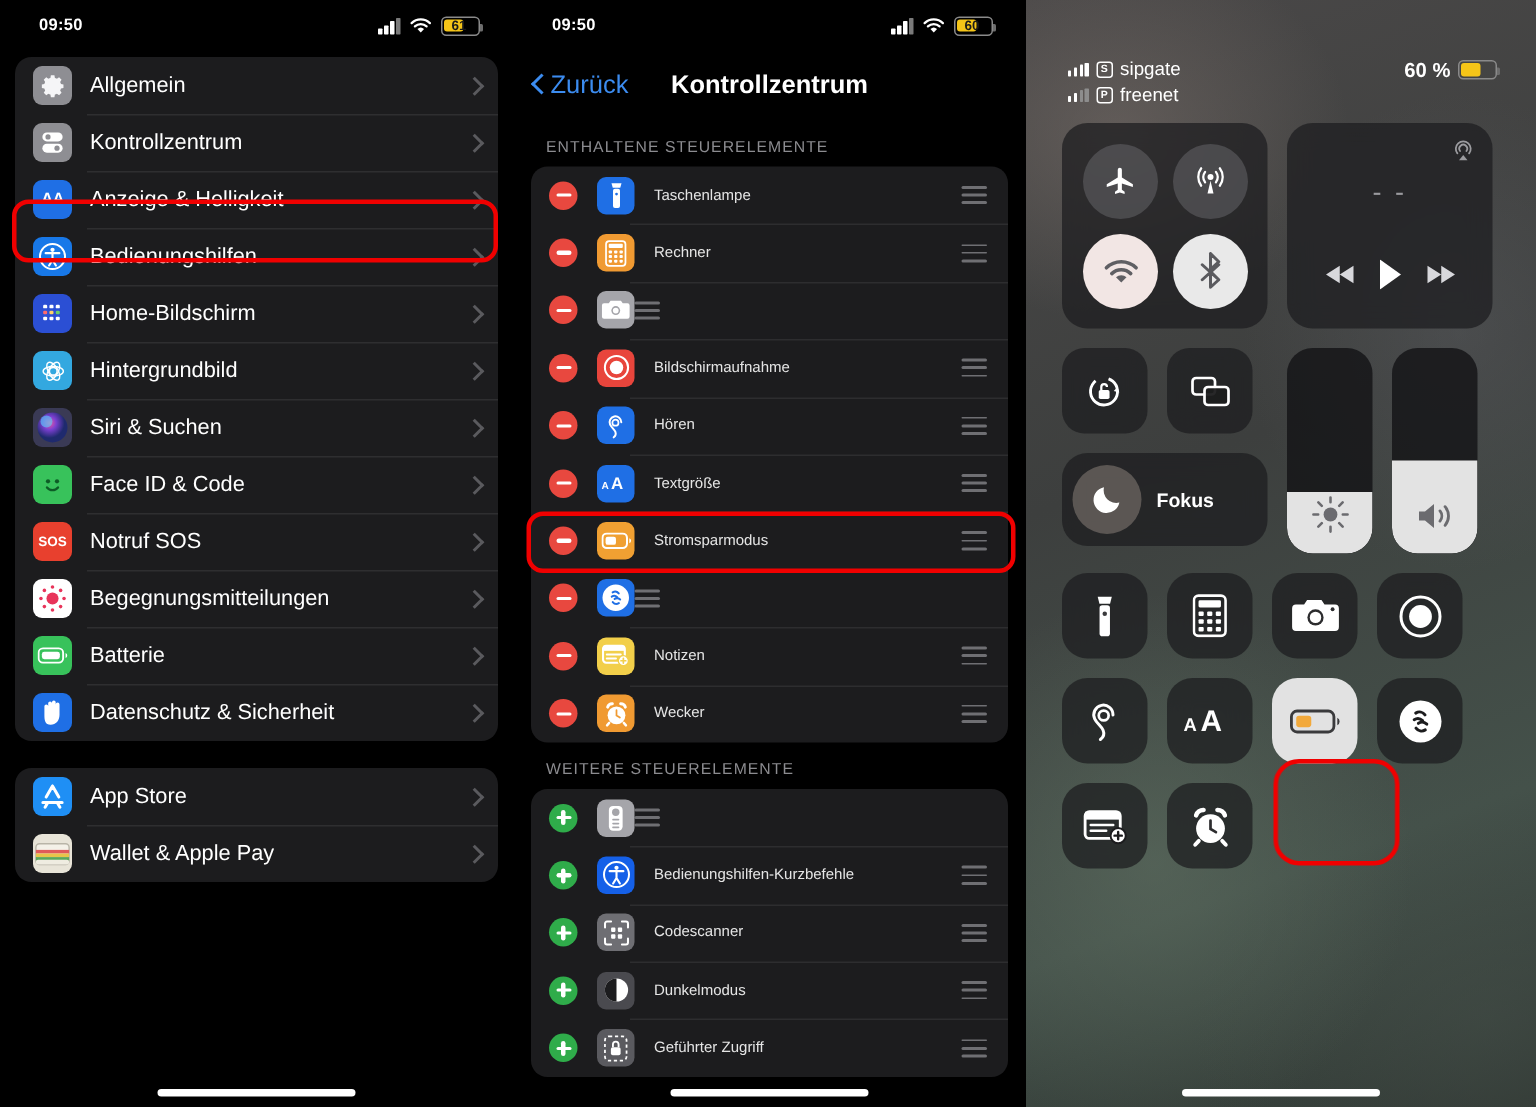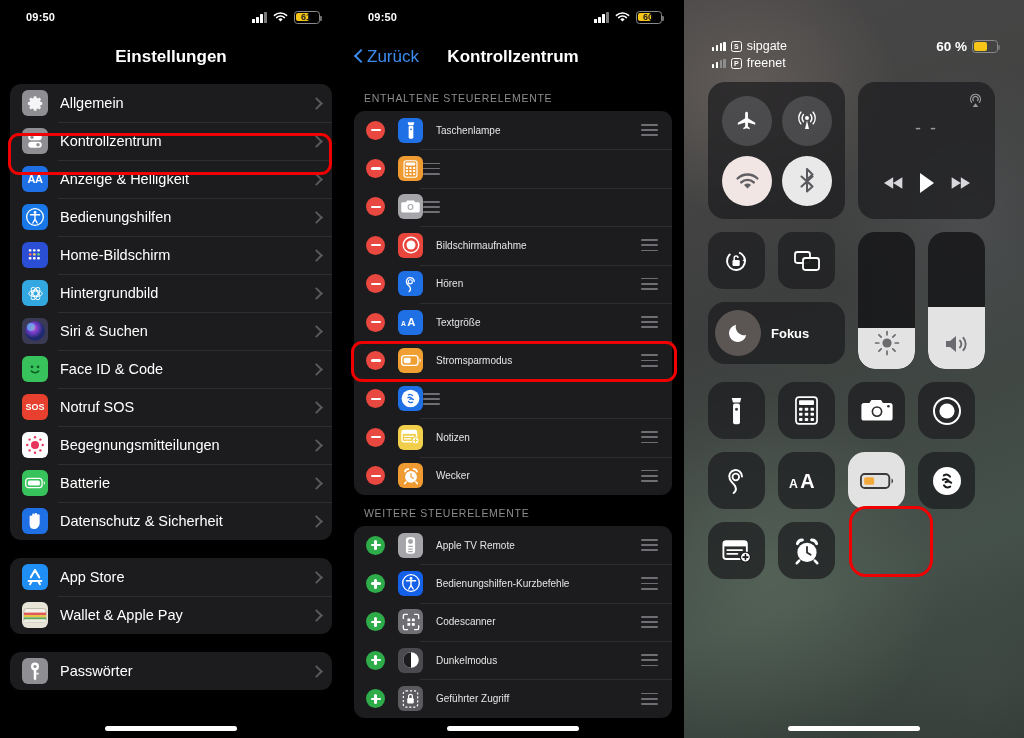--- a/index.html
+++ b/index.html
@@ -218,23 +218,20 @@
               <path d="M1.4 3.4a8.8 8.8 0 0 1 12.2 0" stroke="#fff" stroke-width="1.5" fill="none" stroke-linecap="round"></path>
             </svg>
         </div>
         <div class="batt">
           <div class="lvl" style="width:61%"></div>
           <div class="num">61</div>
         </div>
       </div>
     </div>
 
-    <div class="navbar">
-      <div class="nav-title">Einstellungen</div>
-    </div>
 
     <div id="settings-groups" style="margin-top:4px">
         <div class="sgroup">
           <div class="srow">
             <div class="sicon" style="background:#8e8e93">
               <svg width="19" height="19" viewBox="0 0 24 24">
                 <path fill="#f5f5f7" d="M12 8.2A3.8 3.8 0 1 0 12 15.8 3.8 3.8 0 0 0 12 8.2zm0 6a2.2 2.2 0 1 1 0-4.4 2.2 2.2 0 0 1 0 4.4z"></path>
                 <path fill="#f5f5f7" d="M20.6 13.5v-3l-2.1-.4a6.9 6.9 0 0 0-.7-1.7l1.2-1.8-2.1-2.1-1.8 1.2a6.9 6.9 0 0 0-1.7-.7L13 2.8h-3l-.4 2.2a6.9 6.9 0 0 0-1.7.7L6.1 4.5 4 6.6l1.2 1.8a6.9 6.9 0 0 0-.7 1.7l-2.1.4v3l2.1.4c.17.6.4 1.17.7 1.7L4 17.4l2.1 2.1 1.8-1.2c.53.3 1.1.53 1.7.7l.4 2.2h3l.4-2.2c.6-.17 1.17-.4 1.7-.7l1.8 1.2 2.1-2.1-1.2-1.8c.3-.53.53-1.1.7-1.7z"></path>
               </svg>
             </div>
@@ -401,34 +398,20 @@
             <div class="sicon" style="background:#e8e4d8">
               <svg width="24" height="20" viewBox="0 0 26 20">
                 <rect x="1" y="3" width="24" height="15" rx="2.6" fill="#f4f1e8" stroke="#b9b5a8" stroke-width="1"></rect>
                 <rect x="1" y="7.4" width="24" height="2.6" fill="#e05a5a"></rect>
                 <rect x="1" y="10" width="24" height="2.6" fill="#e8c44a"></rect>
                 <rect x="1" y="12.6" width="24" height="2.6" fill="#5aa85a"></rect>
                 <rect x="1" y="14.6" width="24" height="3.4" rx="1.6" fill="#efece1"></rect>
               </svg>
             </div>
             <div class="slabel">Wallet &amp; Apple Pay</div>
-            <div class="chev-right"></div>
-          </div>
-        </div>
-        <div class="sgroup" style="margin-bottom: 0px;">
-          <div class="srow">
-            <div class="sicon" style="background:#8e8e93">
-              <svg width="16" height="20" viewBox="0 0 16 22">
-                <circle cx="8" cy="6" r="4.4" fill="#fff"></circle>
-                <circle cx="8" cy="6" r="1.7" fill="#8e8e93"></circle>
-                <path d="M6.6 9.6h2.8v10.2l-1.4 1.6-1.4-1.6z" fill="#fff"></path>
-                <rect x="9.4" y="13" width="2.6" height="1.8" fill="#fff"></rect>
-              </svg>
-            </div>
-            <div class="slabel">Passwörter</div>
             <div class="chev-right"></div>
           </div>
         </div>
       </div>
 
     <div class="home-ind"></div>
   </div>
 
   <div class="panel panel-settings">
     <div class="statusbar">
@@ -497,20 +480,21 @@
                   <rect x="10.8" y="7.8" width="2.4" height="2.2" rx=".6"></rect>
                   <rect x="2.8" y="11.2" width="2.4" height="2.2" rx=".6"></rect>
                   <rect x="6.8" y="11.2" width="2.4" height="2.2" rx=".6"></rect>
                   <rect x="10.8" y="11.2" width="2.4" height="2.2" rx=".6"></rect>
                   <rect x="2.8" y="14.6" width="2.4" height="2.2" rx=".6"></rect>
                   <rect x="6.8" y="14.6" width="2.4" height="2.2" rx=".6"></rect>
                   <rect x="10.8" y="14.6" width="2.4" height="2.2" rx=".6"></rect>
                 </g>
               </svg>
             </div>
+            <div class="clabel">Rechner</div>
             <div class="drag">
               <span></span>
               <span></span>
               <span></span>
             </div>
           </div>
           <div class="crow">
             <div class="pm-btn pm-minus">
               <span class="bar"></span>
             </div>
@@ -662,21 +646,20 @@
             </div>
             <div class="cicon" style="background:#a5a5aa">
               <svg width="11" height="19" viewBox="0 0 12 20">
                 <rect x="1" y="1" width="10" height="18" rx="3" fill="#fff"></rect>
                 <circle cx="6" cy="5.6" r="2.7" fill="#a5a5aa"></circle>
                 <rect x="3.4" y="10.4" width="5.2" height="1.3" rx=".6" fill="#a5a5aa"></rect>
                 <rect x="3.4" y="13.2" width="5.2" height="1.3" rx=".6" fill="#a5a5aa"></rect>
                 <rect x="3.4" y="16" width="5.2" height="1.3" rx=".6" fill="#a5a5aa"></rect>
               </svg>
             </div>
-            <div class="clabel">Apple TV Remote</div>
             <div class="drag">
               <span></span>
               <span></span>
               <span></span>
             </div>
           </div>
           <div class="crow">
             <div class="pm-btn pm-plus">
               <span class="bar"></span>
             </div>

